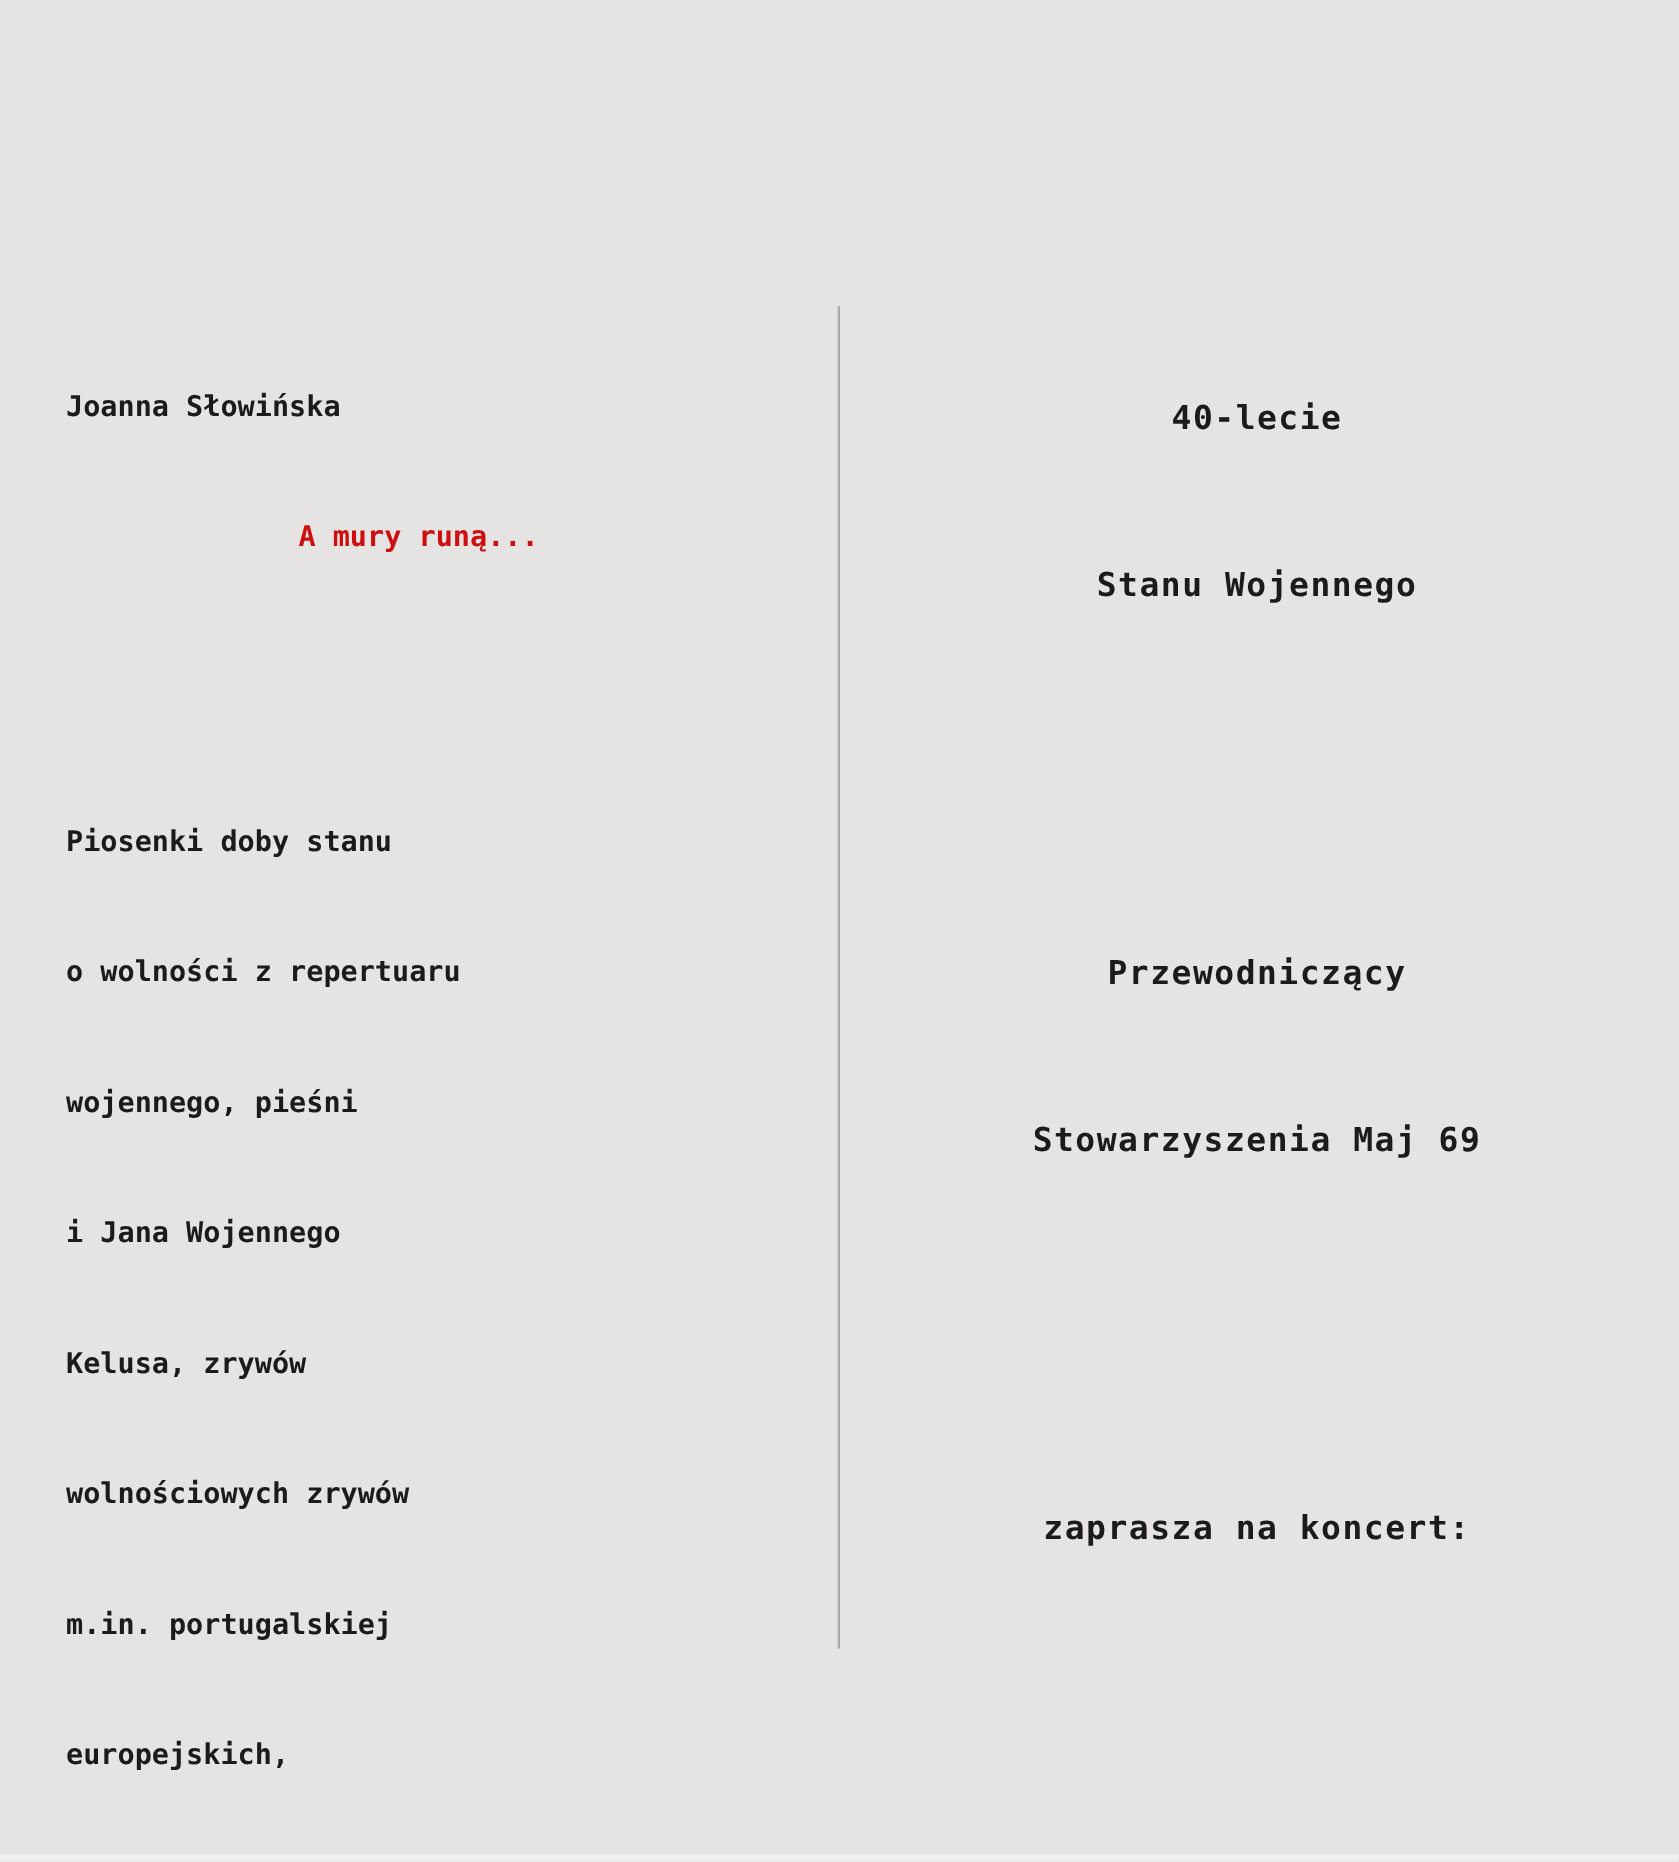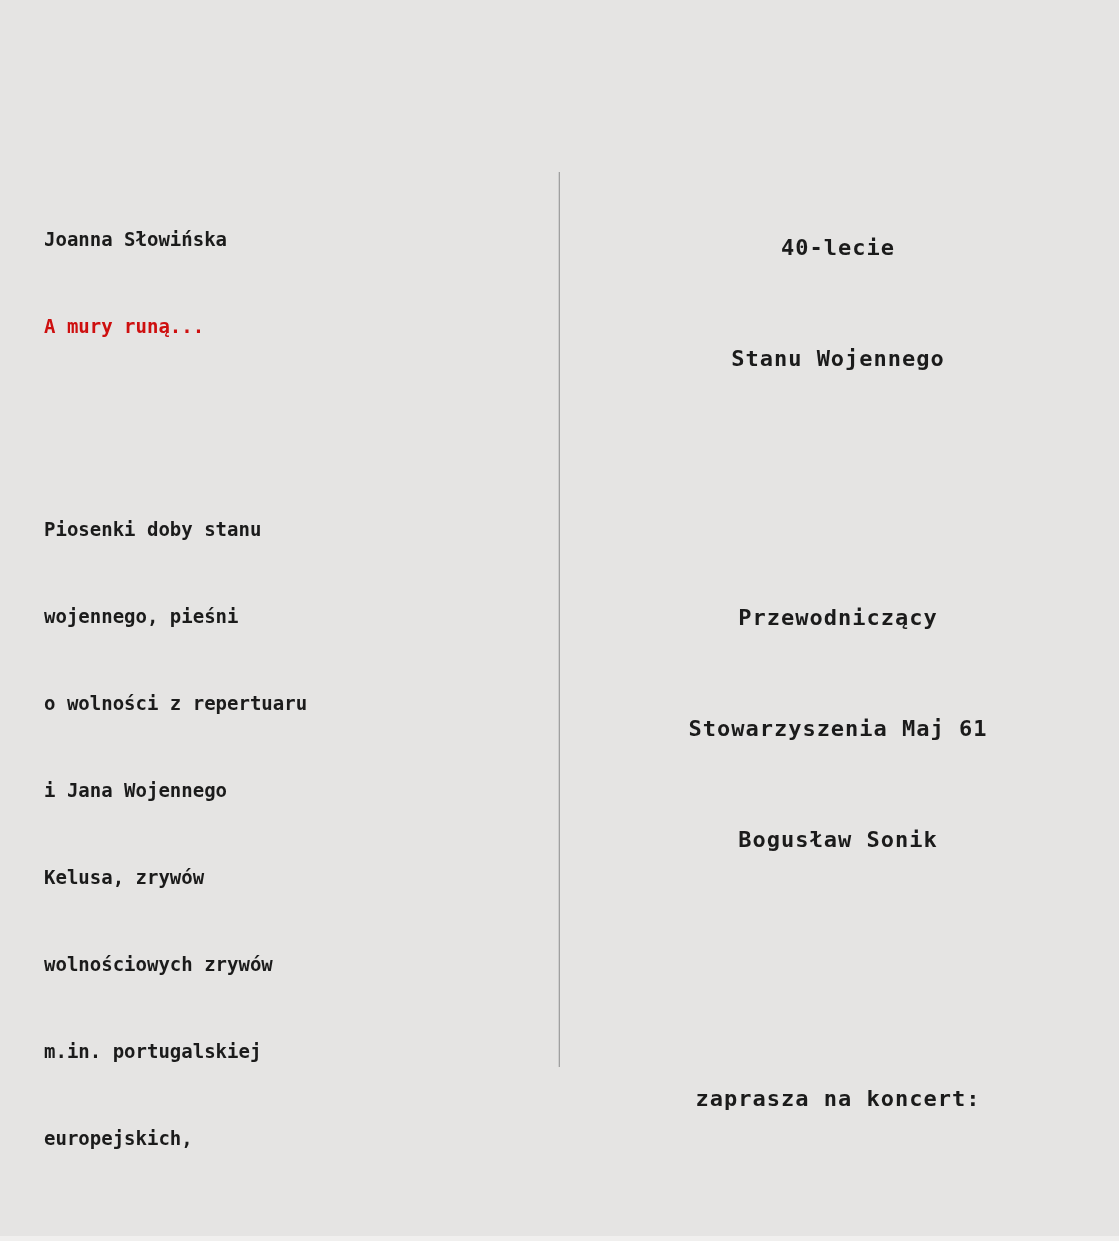--- a/index.html
+++ b/index.html
@@ -12,20 +12,21 @@
     position: relative;
     background: #e5e4e3;
     font-family: "DejaVu Sans Mono", "Liberation Mono", monospace;
     font-weight: bold;
     color: #1b1b1b;
     overflow: hidden;
   }
   .poster {
     position: absolute;
     inset: 0;
+    margin-top: 32px;
   }
   .col-left {
     position: absolute;
     left: 44px;
     top: 167px;
     width: 470px;
     font-size: 19px;
     line-height: 29px;
     text-align: left;
     white-space: pre;
@@ -51,38 +52,38 @@
     box-shadow: 1px 0 0 #cfcfcf inset;
   }
   .bottom-strip {
     position: absolute;
     left: 0;
     bottom: 0;
     width: 100%;
     height: 5px;
     background: #f0efee;
   }
-  .left-title { color: #ce0f0f; }
+  .left-title { color: #ce0f0f; text-align: center; }
   .sp29 { height: 29px; }
   .sp37 { height: 37px; }
   .sp30 { height: 30px; }
 </style>
 </head>
 <body>
 
 <div class="poster">
 
   <div class="col-left">
     <div>Joanna Słowińska</div>
     <div class="left-title">A mury runą...</div>
     <div class="sp29"></div>
 
     <div>Piosenki doby stanu</div>
+    <div>o wolności z repertuaru</div>
     <div>wojennego, pieśni</div>
-    <div>o wolności z repertuaru</div>
     <div>i Jana Wojennego</div>
     <div>Kelusa, zrywów</div>
     <div>wolnościowych zrywów</div>
     <div>m.in. portugalskiej</div>
     <div>europejskich,</div>
     
     
     
     
     
@@ -105,22 +106,21 @@
   </div>
 
   <div class="divider"></div>
 
   <div class="col-right">
     <div>40-lecie</div>
     <div>Stanu Wojennego</div>
     <div class="sp37"></div>
 
     <div>Przewodniczący</div>
-    <div>Stowarzyszenia Maj 61</div>
-    <div>Bogusław Sonik</div>
+    <div>Stowarzyszenia Maj 69</div>
     <div class="sp37"></div>
 
     <div>zaprasza na koncert:</div>
     <div class="sp30"></div>
 
     
     
 
     
     

